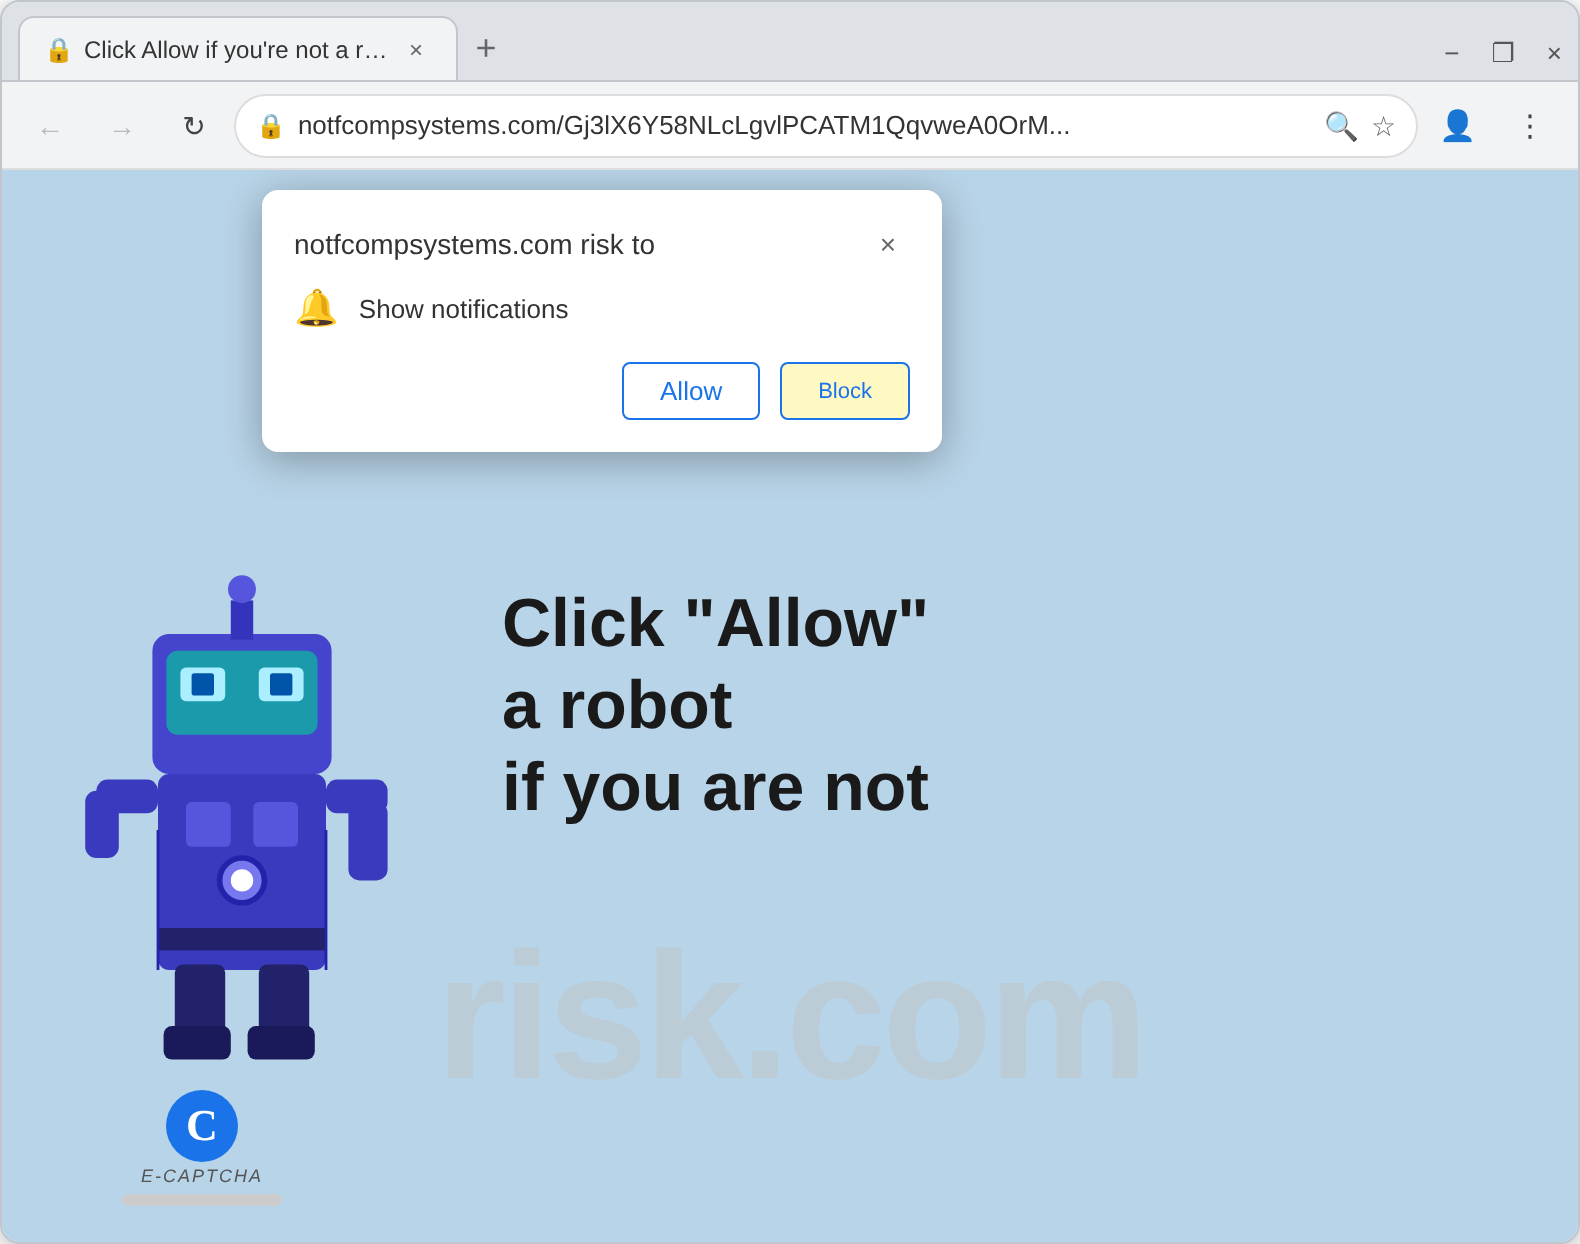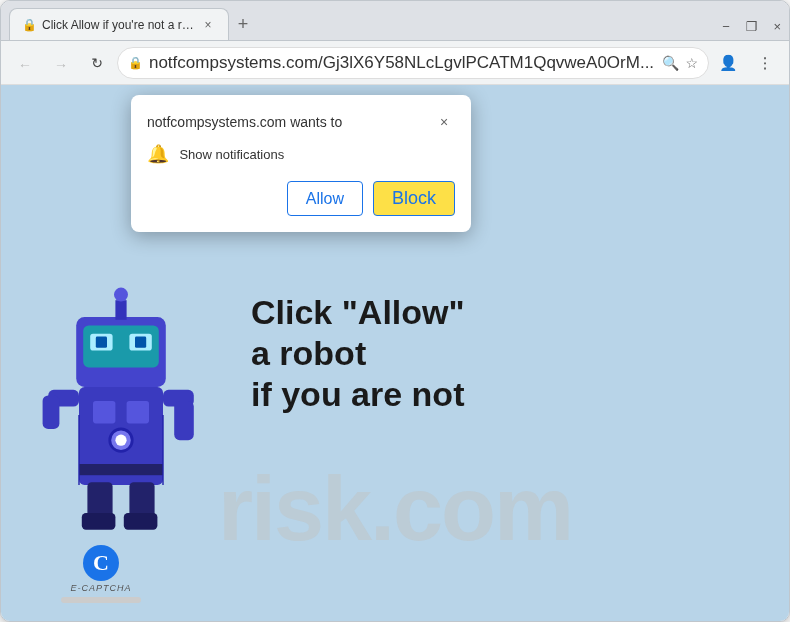--- a/index.html
+++ b/index.html
@@ -139,21 +139,21 @@
       color: #333;
     }
 
     .lock-icon { color: #555; font-size: 12px; }
 
     .address-text {
       flex: 1;
       overflow: hidden;
       text-overflow: ellipsis;
       white-space: nowrap;
-      font-size: 17px;
+      font-size: 13px;
       color: #333;
     }
 
     .address-icons {
       display: flex;
       gap: 6px;
       color: #666;
       font-size: 14px;
     }
 
@@ -325,32 +325,32 @@
       justify-content: flex-end;
       gap: 10px;
     }
 
     .btn-allow {
       padding: 6px 18px;
       border: 1px solid #1a73e8;
       border-radius: 4px;
       background: #fff;
       color: #1a73e8;
-      font-size: 16px;
+      font-size: 13px;
       cursor: pointer;
       font-weight: 500;
     }
 
     .btn-block {
       padding: 6px 18px;
       border: 1px solid #1a73e8;
       border-radius: 4px;
-      background: #fde047;
+      background: #fef9c3;
       color: #1a73e8;
-      font-size: 18px;
+      font-size: 11px;
       cursor: pointer;
       font-weight: 500;
     }
   </style>
 </head>
 <body>
 
 <div class="browser-window">
 
   <div class="title-bar">
@@ -449,21 +449,21 @@
     </div>
 
     <div class="captcha-logo">
       <div class="captcha-c">C</div>
       <div class="captcha-label">E-CAPTCHA</div>
       <div class="captcha-bar"></div>
     </div>
 
     <div class="notification-popup">
       <div class="popup-header">
-        <span class="popup-title">notfcompsystems.com wants to</span>
+        <span class="popup-title">notfcompsystems.com risk to</span>
         <div class="popup-close">×</div>
       </div>
       <div class="popup-notification-row">
         <span class="bell-icon">🔔</span>
         <span class="notification-text">Show notifications</span>
       </div>
       <div class="popup-buttons">
         <button class="btn-allow">Allow</button>
         <button class="btn-block">Block</button>
       </div>

